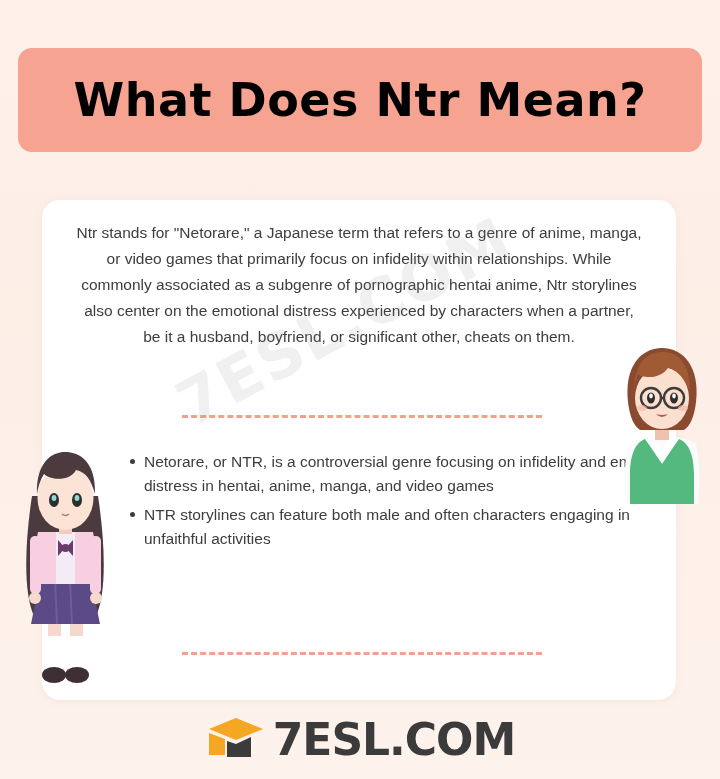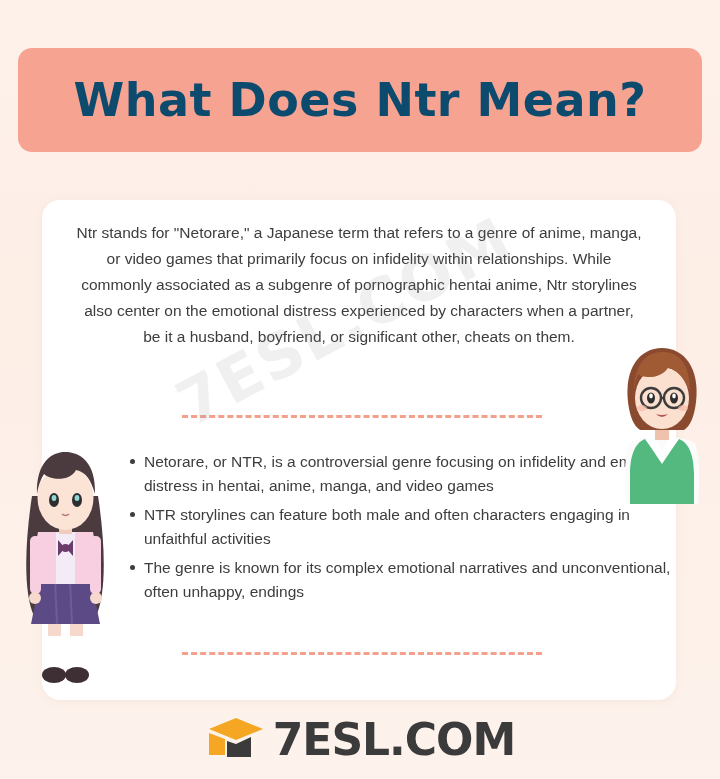--- a/index.html
+++ b/index.html
@@ -27,21 +27,21 @@
     top: 48px;
     width: 684px;
     height: 104px;
     background: #f7a391;
     border-radius: 14px;
     display: flex;
     align-items: center;
     justify-content: center;
   }
   .title-text {
-    color: #0c4a6e;
+    color: #000000;
     font-size: 46px;
     font-weight: bold;
     letter-spacing: 0.5px;
     text-align: center;
     font-family: "DejaVu Sans", sans-serif;
   }
   
   .card {
     position: absolute;
     left: 42px;
@@ -153,21 +153,20 @@
 
   <div class="card">
 
     <div class="intro">Ntr stands for "Netorare," a Japanese term that refers to a genre of anime, manga, or video games that primarily focus on infidelity within relationships. While commonly associated as a subgenre of pornographic hentai anime, Ntr storylines also center on the emotional distress experienced by characters when a partner, be it a husband, boyfriend, or significant other, cheats on them.</div>
 
     <div class="divider top"></div>
 
     <ul class="bullets">
       <li>Netorare, or NTR, is a controversial genre focusing on infidelity and emotional distress in hentai, anime, manga, and video games</li>
       <li>NTR storylines can feature both male and often characters engaging in unfaithful activities</li>
-      <li>The genre is known for its complex emotional narratives and unconventional, often unhappy, endings</li>
     </ul>
 
     <div class="divider bottom"></div>
   </div>
 
   <div class="watermark">7ESL.COM</div>
 
   <div class="char char-left">
     <svg width="115" height="255" viewBox="0 0 115 255">
 

